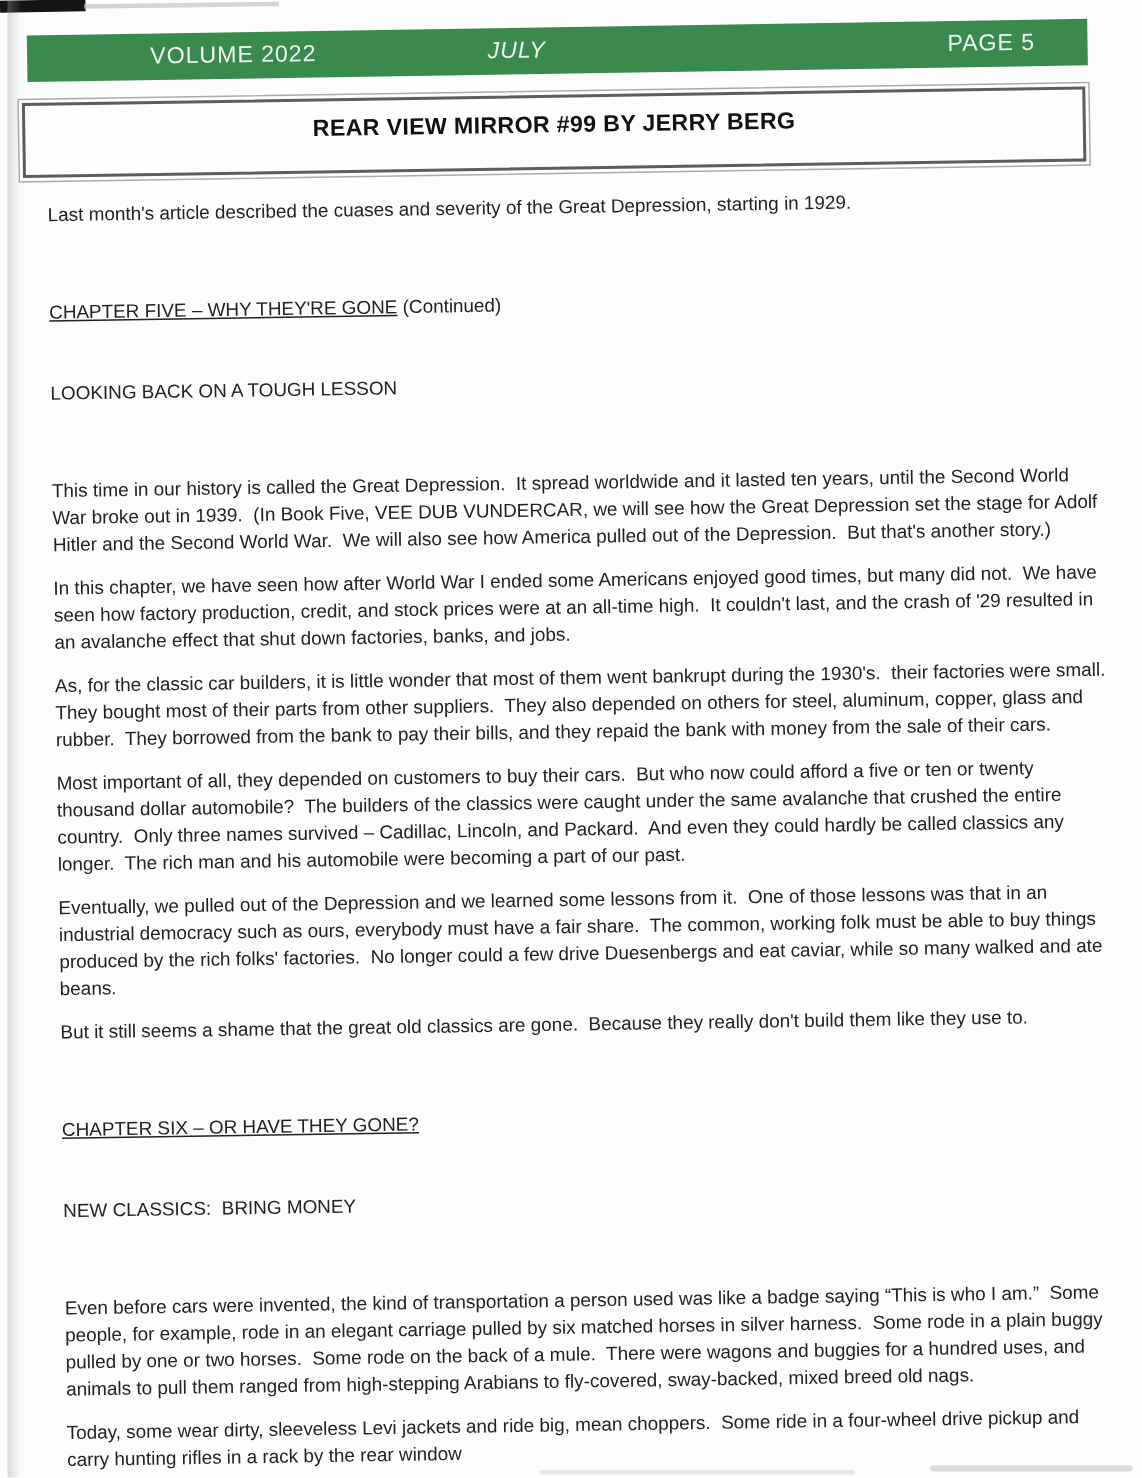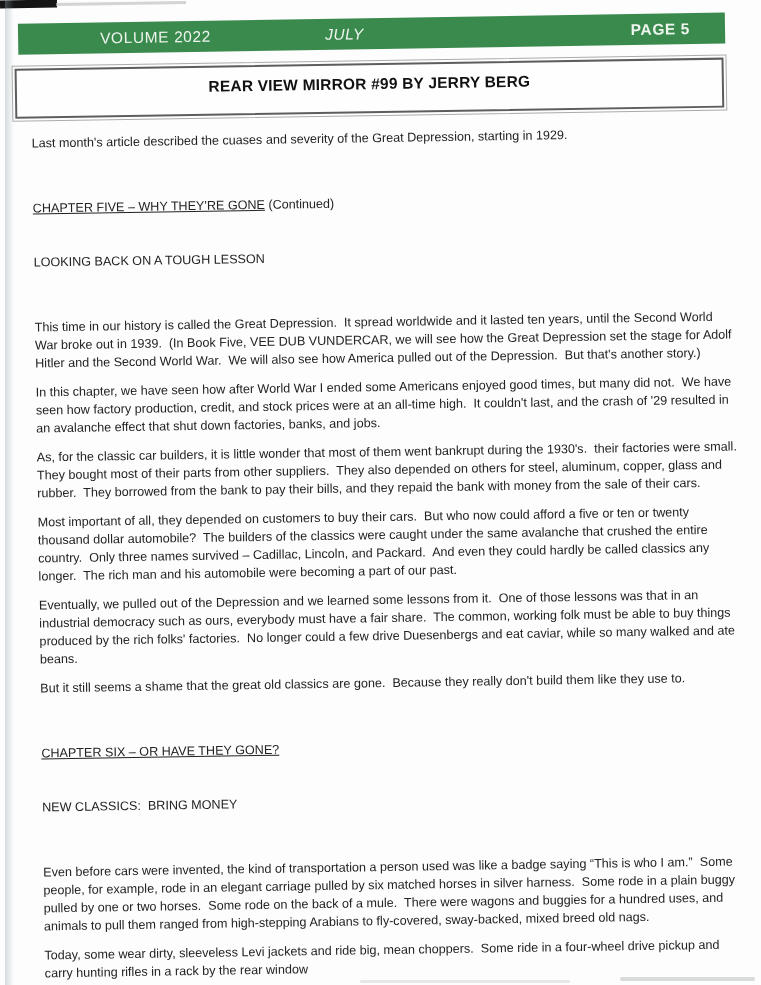--- a/index.html
+++ b/index.html
@@ -50,21 +50,21 @@
     background: var(--header-green, #3a8a4d);
   }
   .header-bar span {
     position: absolute; top: 50%;
     transform: translateY(-50%);
     color: var(--header-text, #eef4ee);
     font-size: 15.5px; letter-spacing: .6px;
   }
   .hdr-volume { left: 82px; }
   .hdr-month  { left: 307px; font-style: italic; }
-  .hdr-page   { right: 35px; font-size: 16px; font-weight: bold; }
+  .hdr-page   { right: 35px; font-size: 16px; }
 
   .title-box {
     margin-left: -16px; margin-top: 14px;
     width: 709px; height: 50px;
     border: 2px solid #5d5d5d;
     outline: 1px solid #ababab;
     outline-offset: 2px;
     background: #fefefe;
     text-align: center;
     padding-top: 10px;

